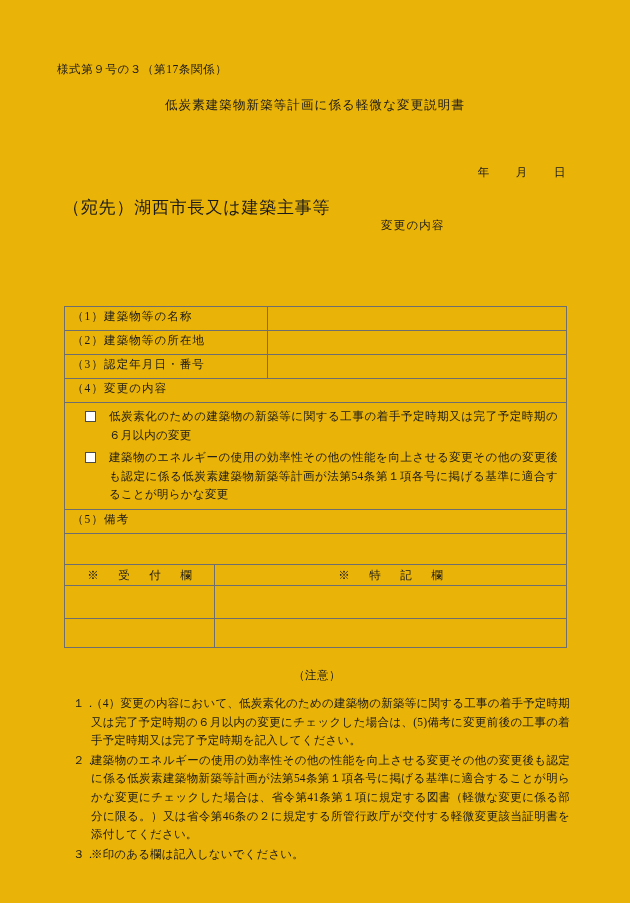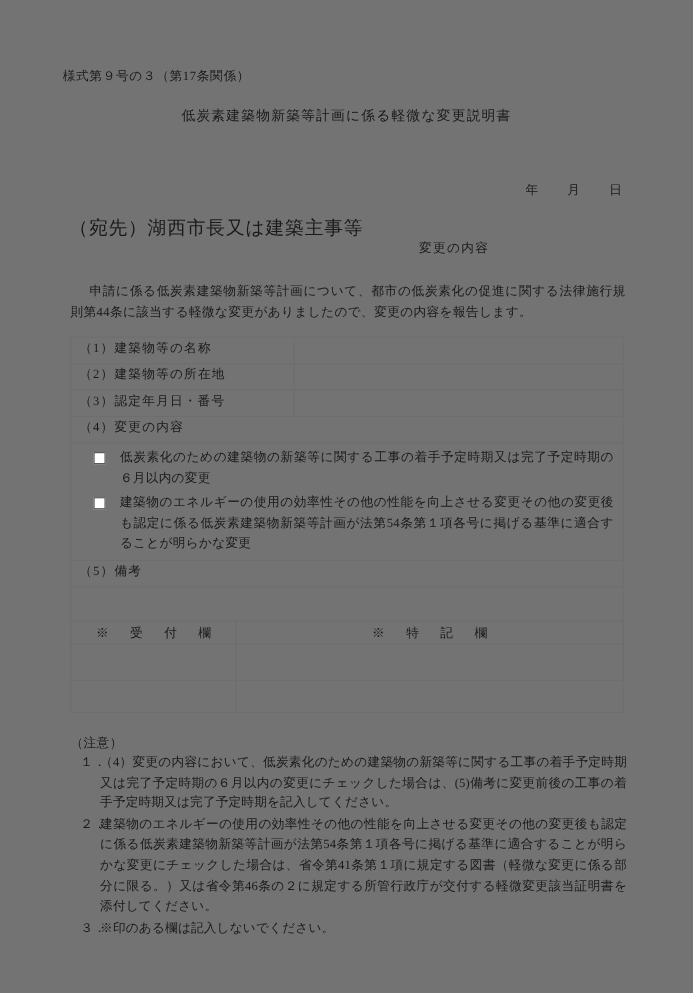--- a/index.html
+++ b/index.html
@@ -11,21 +11,21 @@
     width: 630px;
     height: 903px;
     position: relative;
     font-family: "Liberation Serif", "DejaVu Serif", serif;
     color: #1a1a1a;
     overflow: hidden;
   }
   .page {
     position: absolute;
     inset: 0;
-    background: #737373;
+    background: #eab308;
   }
 
   
   .form-no {
     position: absolute;
     left: 57px;
     top: 62px;
     font-size: 11.5px;
     letter-spacing: 0.6px;
     white-space: nowrap;
@@ -161,21 +161,22 @@
   
   .notes {
     position: absolute;
     left: 64px;
     top: 668px;
     width: 506px;
     font-size: 11.5px;
   }
   .notes-title {
     letter-spacing: 0.4px;
-    margin-bottom: 1px;
+    margin-bottom: 11px;
+    text-align: center;
   }
   .note-row {
     display: flex;
     align-items: flex-start;
     margin-top: 1px;
   }
   .note-num {
     flex: 0 0 auto;
     width: 27px;
     text-align: left;
@@ -203,21 +204,20 @@
   <div class="date-line">
     <span>年</span>
     <span>月</span>
     <span>日</span>
   </div>
 
   <div class="addressee">（宛先）湖西市長又は建築主事等</div>
 
   <div class="applicant">変更の内容</div>
 
-  <div class="body-para">申請に係る低炭素建築物新築等計画について、都市の低炭素化の促進に関する法律施行規則第44条に該当する軽微な変更がありましたので、変更の内容を報告します。</div>
 
   <table class="main-table">
     <tbody>
       <tr>
         <td class="cell-label">（1）建築物等の名称</td>
         <td class="cell-value"></td>
       </tr>
       <tr>
         <td class="cell-label">（2）建築物等の所在地</td>
         <td class="cell-value"></td>

